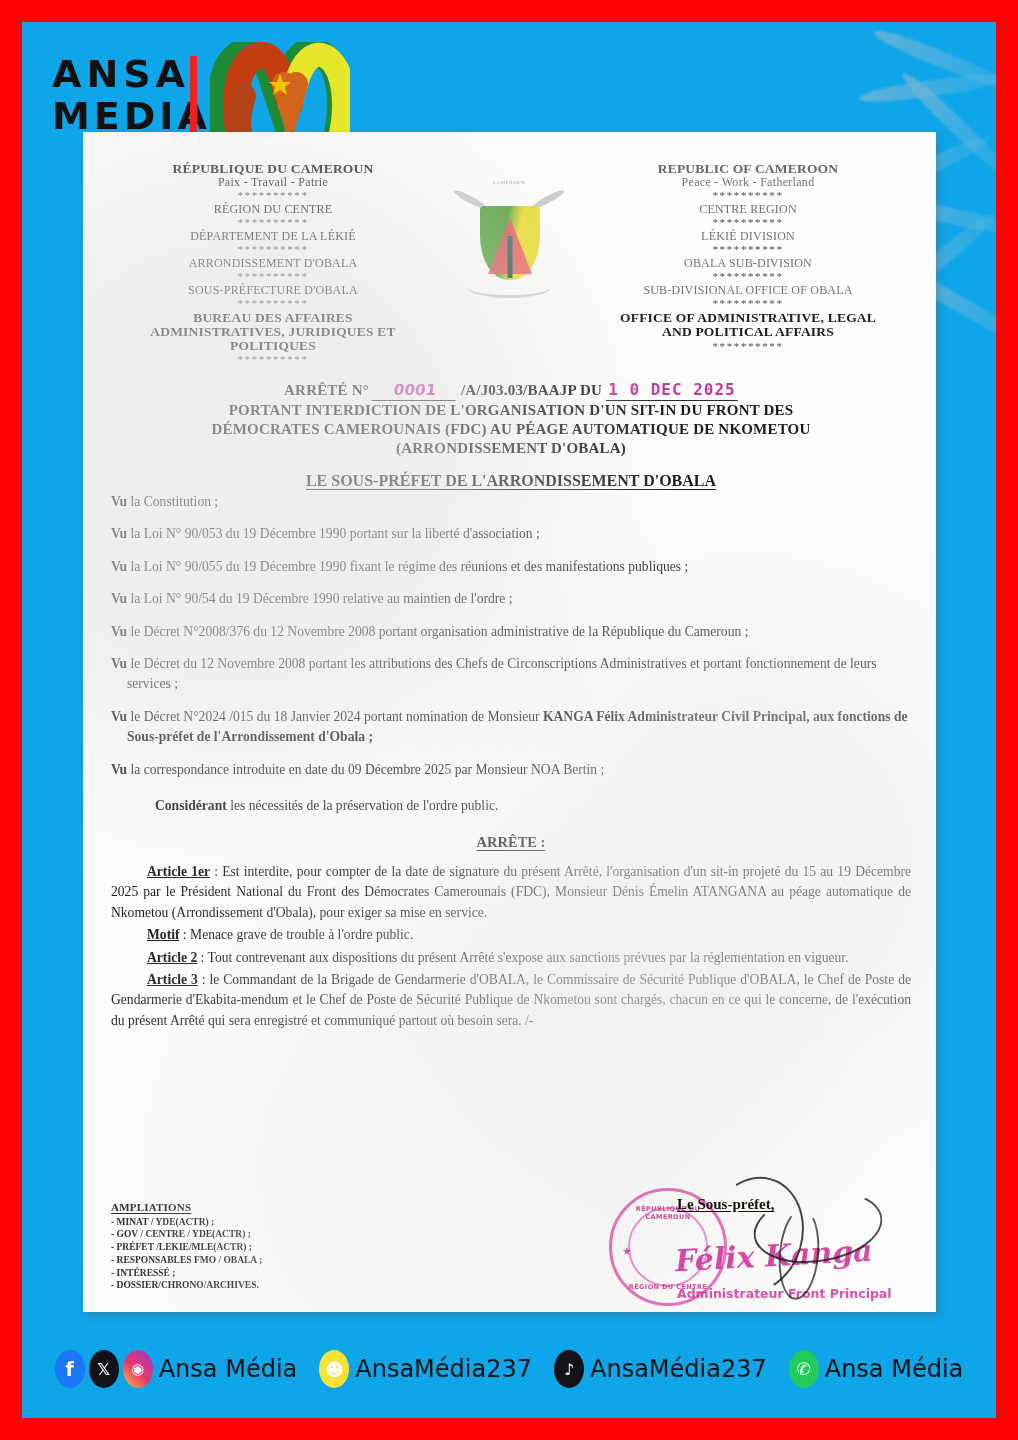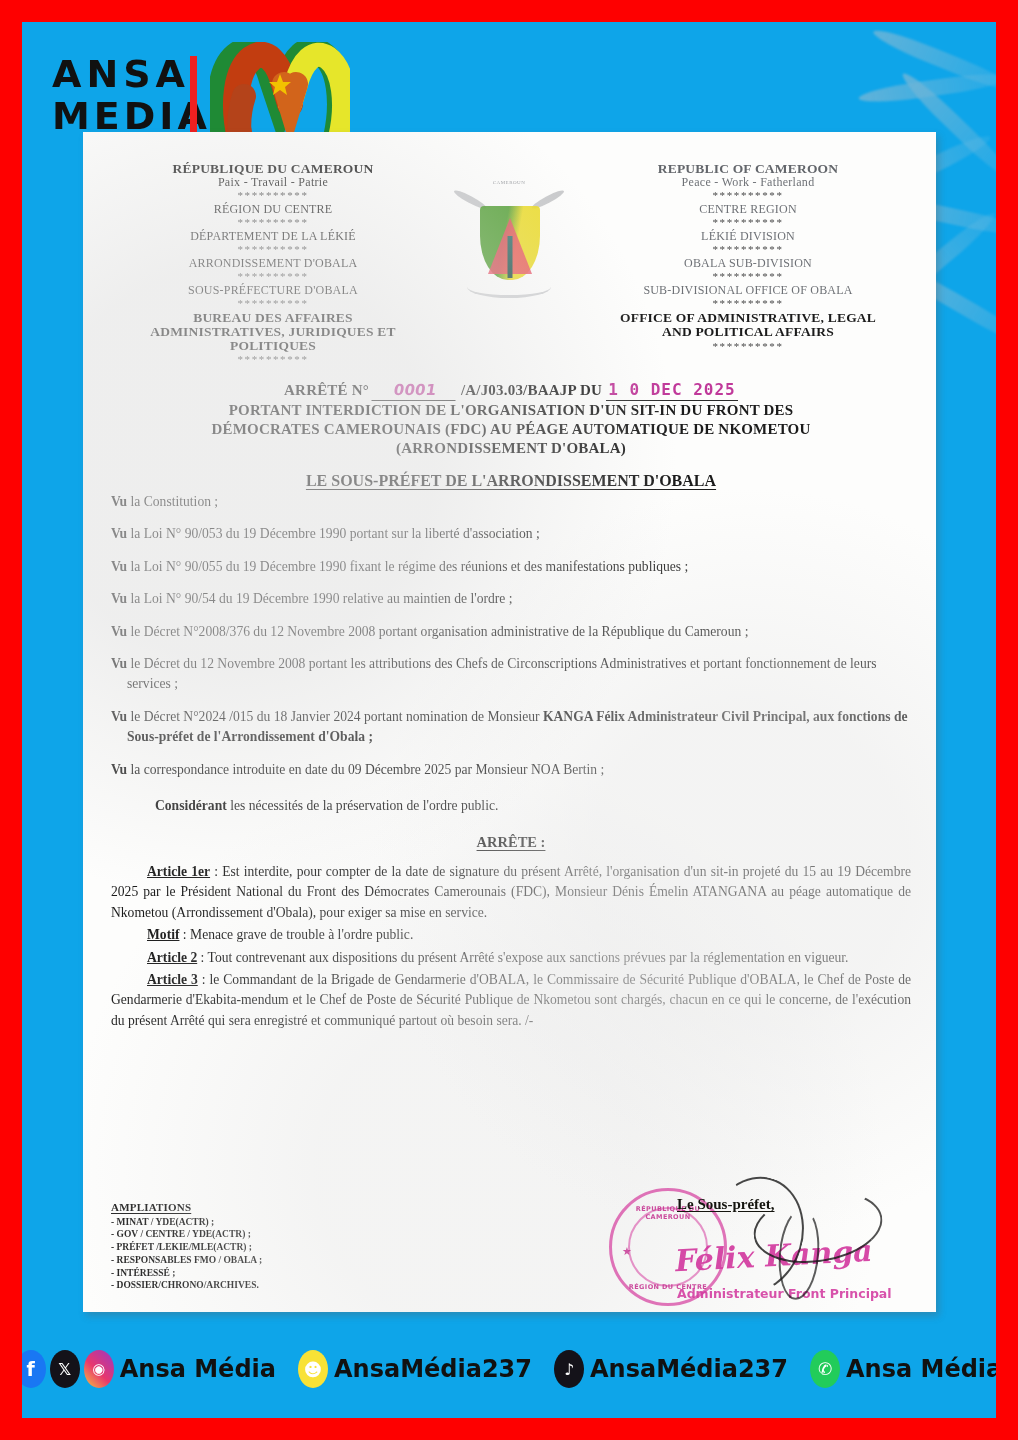--- a/index.html
+++ b/index.html
@@ -270,21 +270,21 @@
     font-weight: bold; font-size: 19px; flex: 0 0 auto;
   }
   .s-fb { background: #1977f3; }
   .s-x  { background: #141219; font-size: 16px; }
   .s-ig { background: linear-gradient(45deg,#f9c440,#e8376d 45%,#9b37c4); font-size: 15px; }
   .s-sc { background: #f8e236; color: #fff; font-size: 18px; }
   .s-tt { background: #141219; font-size: 16px; }
   .s-wa { background: #22cc5a; font-size: 17px; }
   .shandle {
     font-family: "DejaVu Sans", sans-serif;
-    font-weight: bold; font-size: 24px; color: #111;
+    font-weight: normal; font-size: 24px; color: #111;
     margin-left: 2px; white-space: nowrap;
   }
 </style>
 </head>
 <body>
 
 <div id="frame">
   <div id="canvas">
 
     <div class="palm" style="right:8px; top:0; width:190px; height:320px;">

